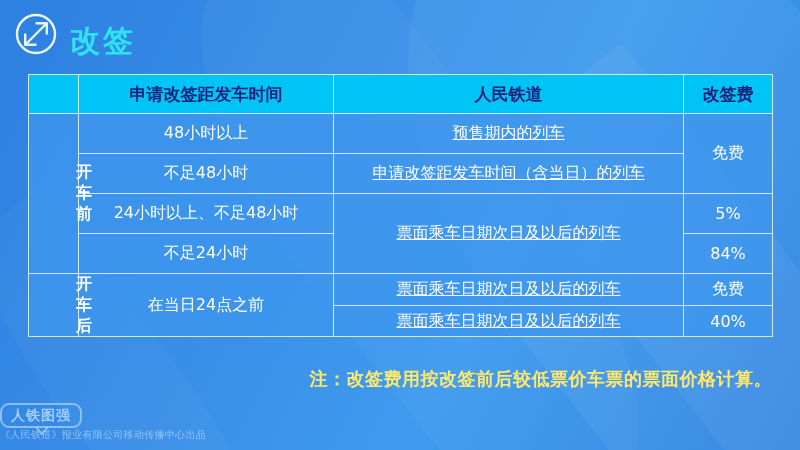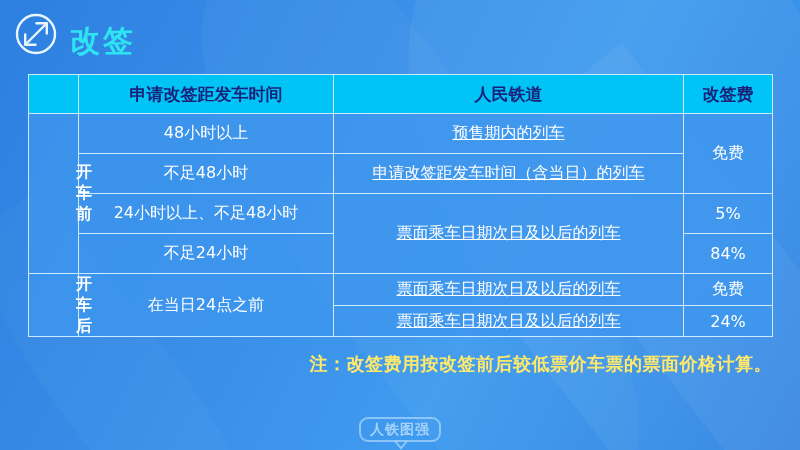--- a/index.html
+++ b/index.html
@@ -111,38 +111,38 @@
   .col-d { width: 89px; }
 
   td.time-cell { height: 39px; font-size: 17px; }
   td.train-cell { font-size: 16px; text-decoration: underline; }
   td.fee-cell { font-size: 17px; }
 
   
   .note {
     position: absolute;
     right: 28px;
-    top: 352px;
+    top: 367px;
     color: #ffe96b;
     font-size: 18px;
     font-weight: bold;
     letter-spacing: 0.5px;
     z-index: 5;
     font-family: "DejaVu Sans", "Liberation Sans", sans-serif;
   }
 
   
   .footer {
     position: absolute;
     left: 0;
     right: 0;
     bottom: 8px;
     display: flex;
     flex-direction: column;
-    align-items: center;
+    align-items: flex-start;
     gap: 0;
     z-index: 5;
   }
   .logo-badge {
     border: 2px solid rgba(190,225,255,0.62);
     border-radius: 9px;
     padding: 2px 9px 2px 9px;
     color: rgba(205,232,255,0.72);
     font-size: 14px;
     font-weight: bold;
@@ -235,25 +235,26 @@
         <tr>
           <td class="vert-label" rowspan="2">
             <span>开车后</span>
           </td>
           <td class="time-cell" rowspan="2">在当日24点之前</td>
           <td class="train-cell">票面乘车日期次日及以后的列车</td>
           <td class="fee-cell">免费</td>
         </tr>
         <tr>
           <td class="train-cell">票面乘车日期次日及以后的列车</td>
-          <td class="fee-cell">24%</td>
+          <td class="fee-cell">40%</td>
         </tr>
       </tbody>
     </table>
   </div>
 
   <div class="note">注：改签费用按改签前后较低票价车票的票面价格计算。</div>
 
   <div class="footer">
     <div class="logo-badge">人铁图强</div>
+    <div class="footer-caption">《人民铁道》报业有限公司移动传播中心出品</div>
   </div>
 
 </div>
 
 </body></html>

